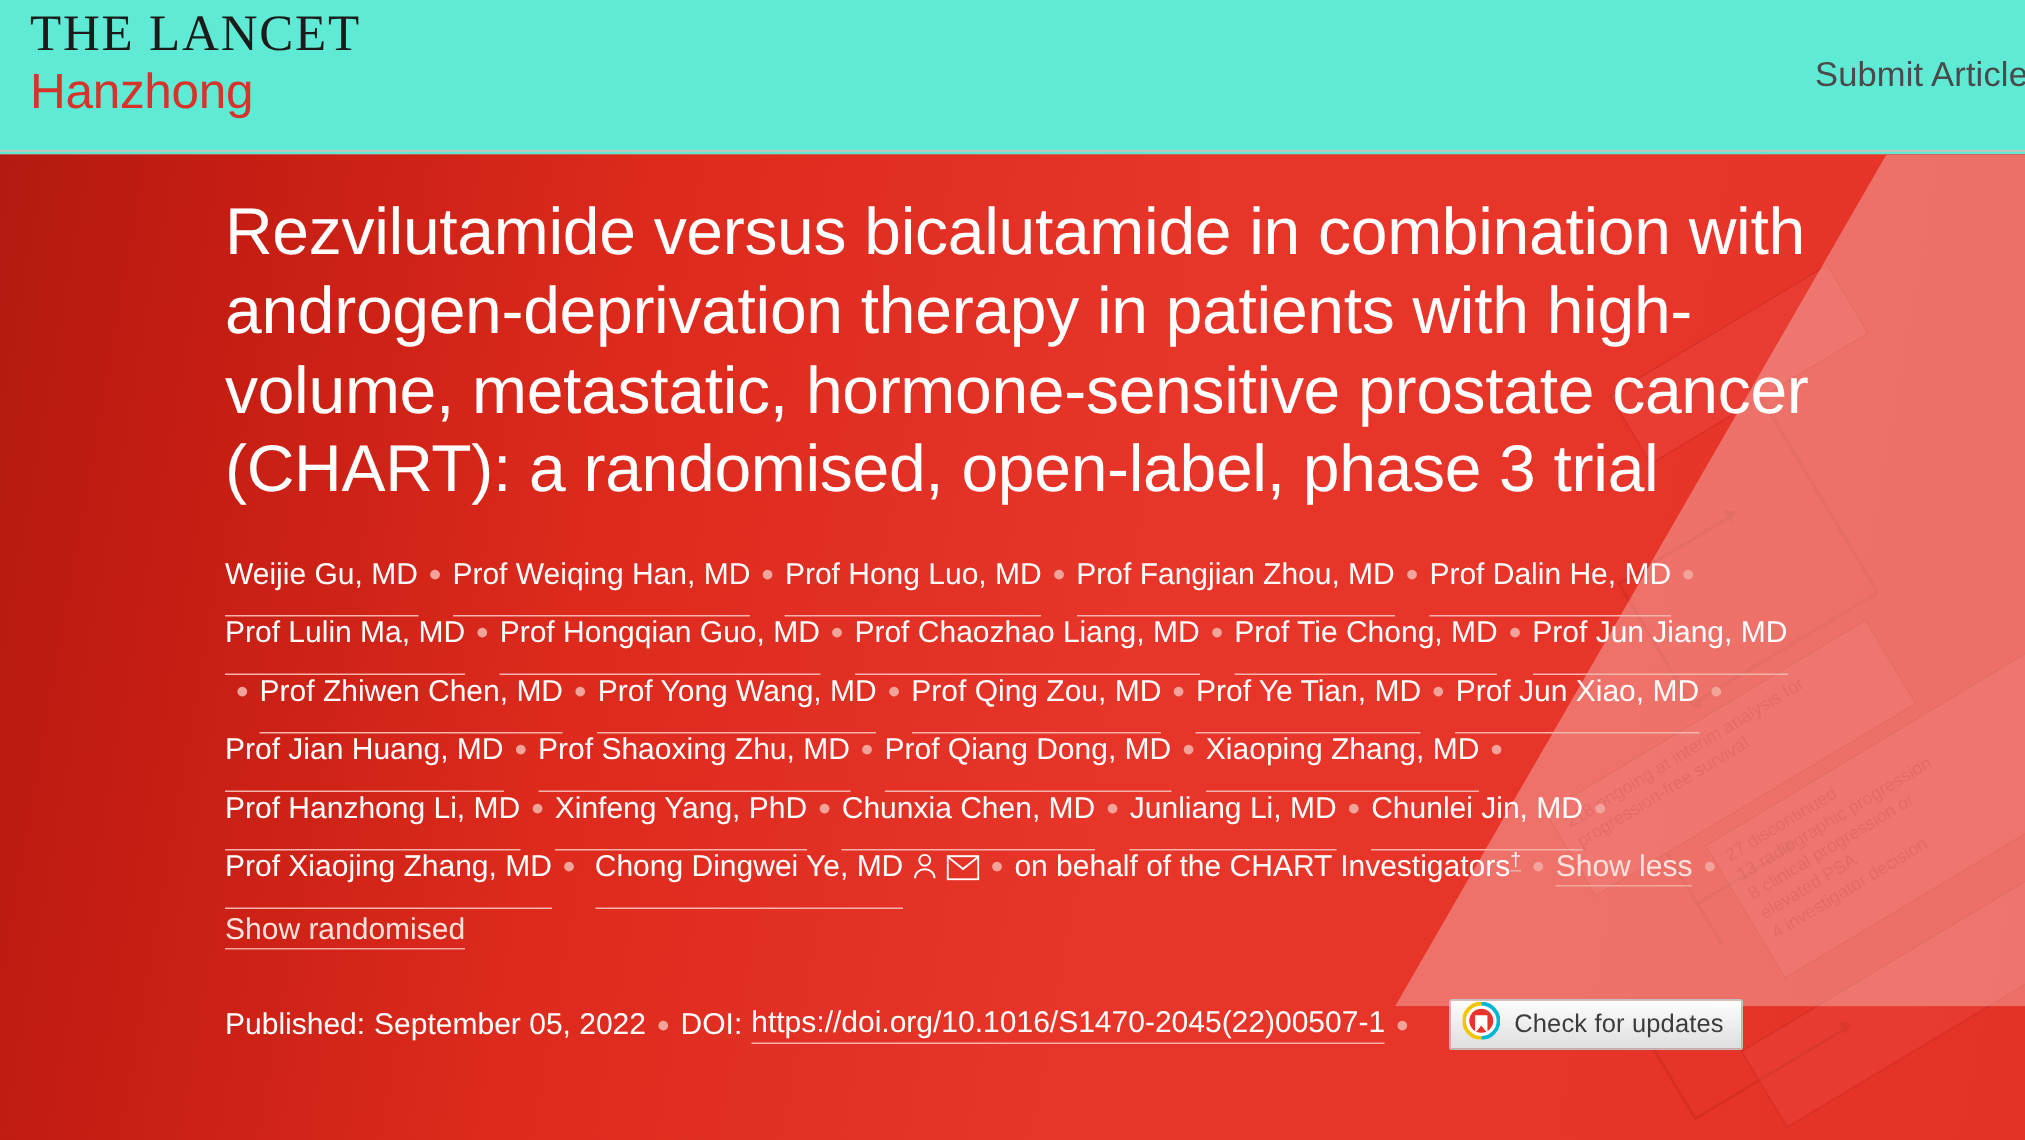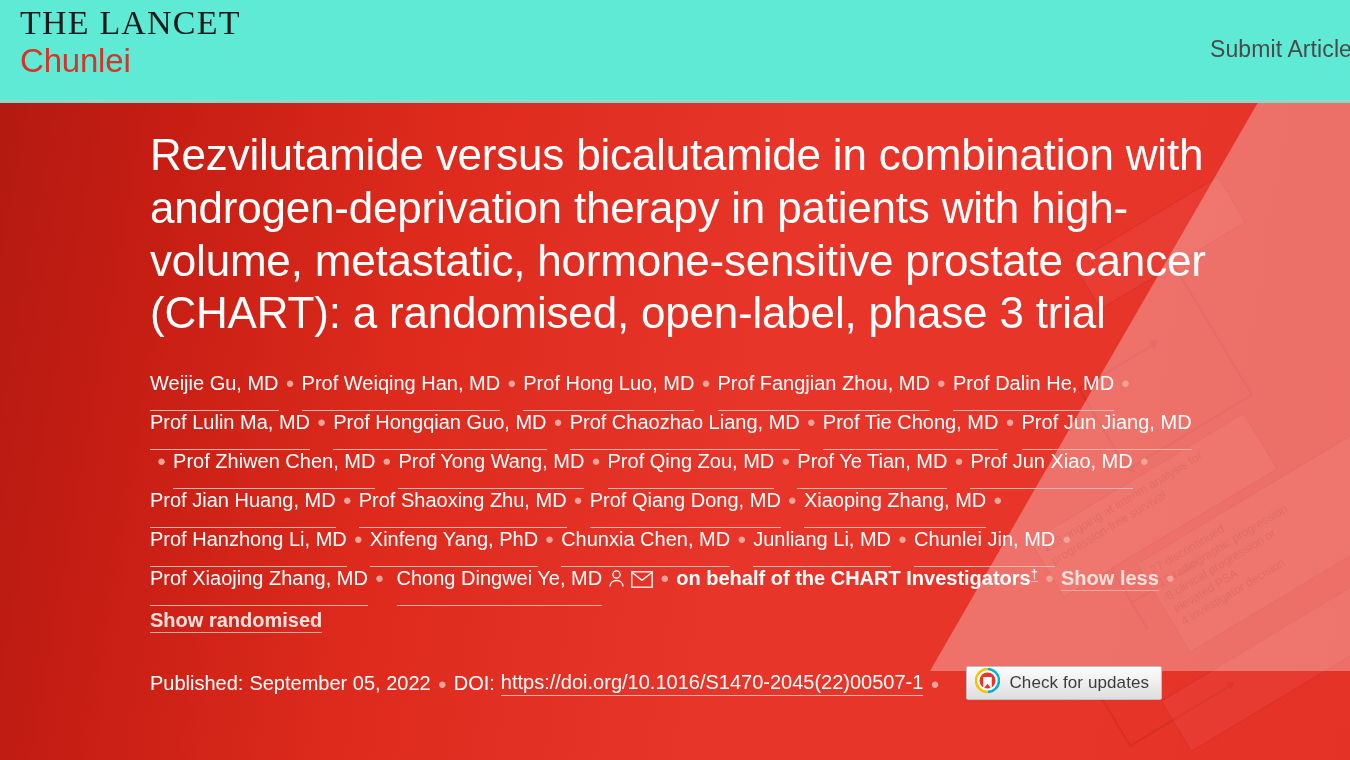--- a/index.html
+++ b/index.html
@@ -199,35 +199,33 @@
   }
   .author-icon {
     display: inline-block;
     vertical-align: -3px;
     margin-left: 6px;
     cursor: pointer;
   }
   #behalf-text {
     color: #ffffff;
     white-space: nowrap;
-    font-weight: bold;
   }
   #behalf-dagger {
     font-size: 13px;
     vertical-align: 7px;
     border-bottom: 1px solid #f2b4ad;
     cursor: pointer;
   }
   .toggle-link {
     color: #ffe2de;
     border-bottom: 1px solid #f0a79f;
     padding-bottom: 1px;
     cursor: pointer;
     white-space: nowrap;
-    font-weight: bold;
   }
 
   #pub-line {
     margin-top: 26px;
     font-size: 20px;
     color: #ffffff;
     display: flex;
     align-items: center;
     white-space: nowrap;
   }
@@ -264,21 +262,21 @@
     background: #e8352a;
   }
 </style>
 </head>
 <body>
 
 <div id="site-header">
 
   <div id="masthead">
     <span id="masthead-lancet">THE LANCET</span>
-    <span id="masthead-oncology">Chunlei</span>
+    <span id="masthead-oncology">Hanzhong</span>
   </div>
 
   <div id="submit-article">Submit Article</div>
 
   <div id="header-rule-thin"></div>
   <div id="header-rule-thick"></div>
 </div>
 
 <div id="banner">
 

